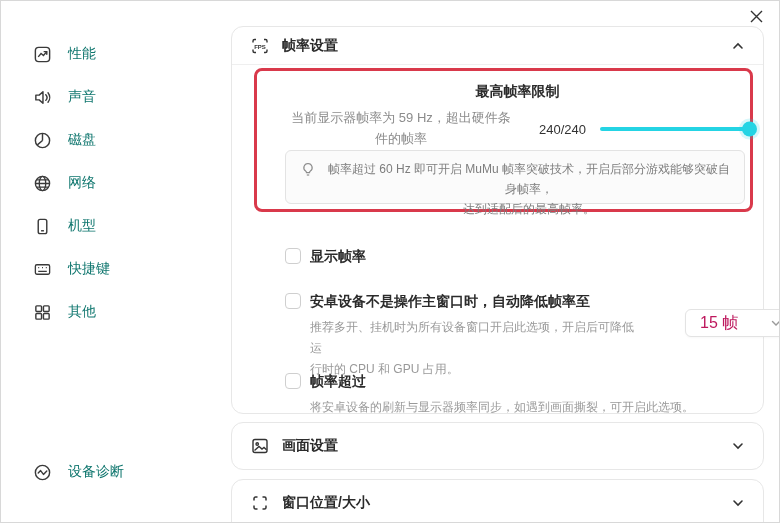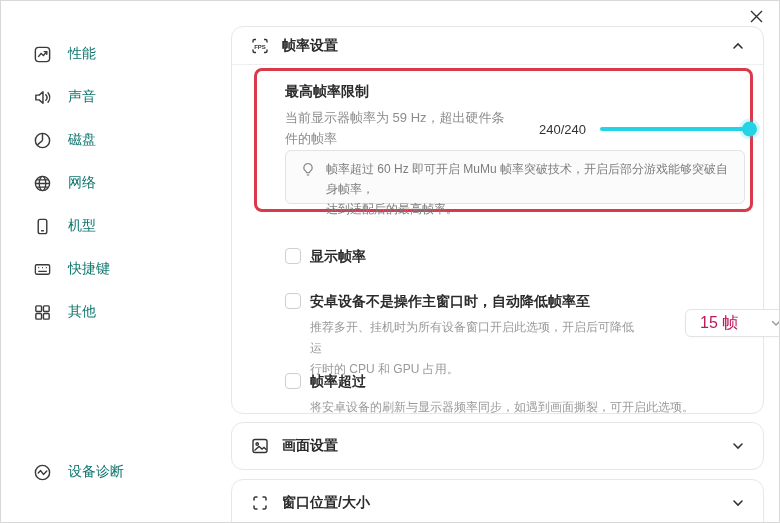--- a/index.html
+++ b/index.html
@@ -32,21 +32,21 @@
   .card-header .hdr-icon{ width:20px; height:20px; color:#333; display:flex; align-items:center; justify-content:center;}
   .card-header .hdr-title{ margin-left:12px; font-size:14px; font-weight:bold; color:#2b2b2b; }
   .card-header .hdr-chevron{ margin-left:auto; color:#333; display:flex; cursor:pointer;}
   .card-framerate{ top:25px; height:388px; }
   .card-picture{ top:421px; height:48px; }
   .card-picture .card-header, .card-window .card-header{ height:46px; }
   .card-window{ top:478px; height:56px; }
   .hdr-divider{ height:1px; background:#efefef; margin:0 0; }
   
   .highlight-box{ position:absolute; left:22px; top:41px; width:499px; height:144px;
-    border:3px solid #d9394b; border-radius:8px; padding:10px 0 0 28px; background:#fff;}
+    border:3px solid #d9394b; border-radius:8px; padding:10px 0 0 28px; background:#fff;text-align:center;}
   .hl-title{ font-size:14px; font-weight:bold; color:#2b2b2b; margin-top:2px; }
   .hl-row{ display:flex; margin-top:6px; }
   .hl-desc{ width:258px; font-size:13px; color:#8c8c8c; line-height:21px; }
   .hl-desc span{ display:block; }
   .slider-group{ display:flex; align-items:center; margin-left:22px; margin-top:12px; height:20px;}
   .slider-value{ font-size:13px; color:#333; white-space:nowrap; }
   .slider-track{ position:relative; width:150px; height:4px; border-radius:2px; background:#24d4e4; margin-left:14px; cursor:pointer;}
   .slider-thumb{ position:absolute; right:-7px; top:50%; transform:translateY(-50%); width:15px; height:15px;
     border-radius:50%; background:#24d4e4; box-shadow:0 0 0 3px rgba(36,212,228,0.18); cursor:grab;}
   .tip-box{ position:absolute; left:28px; top:79px; width:460px; height:54px; background:#fbfbfb;

